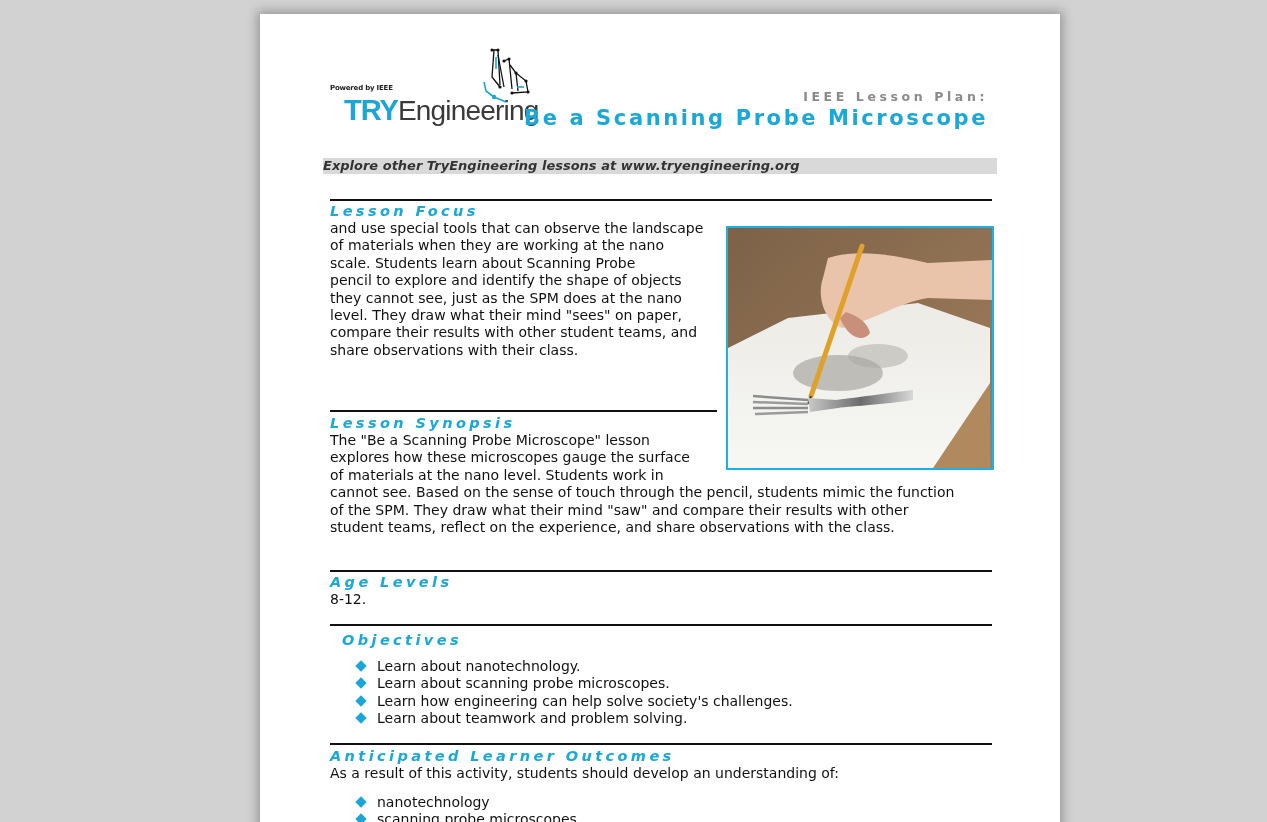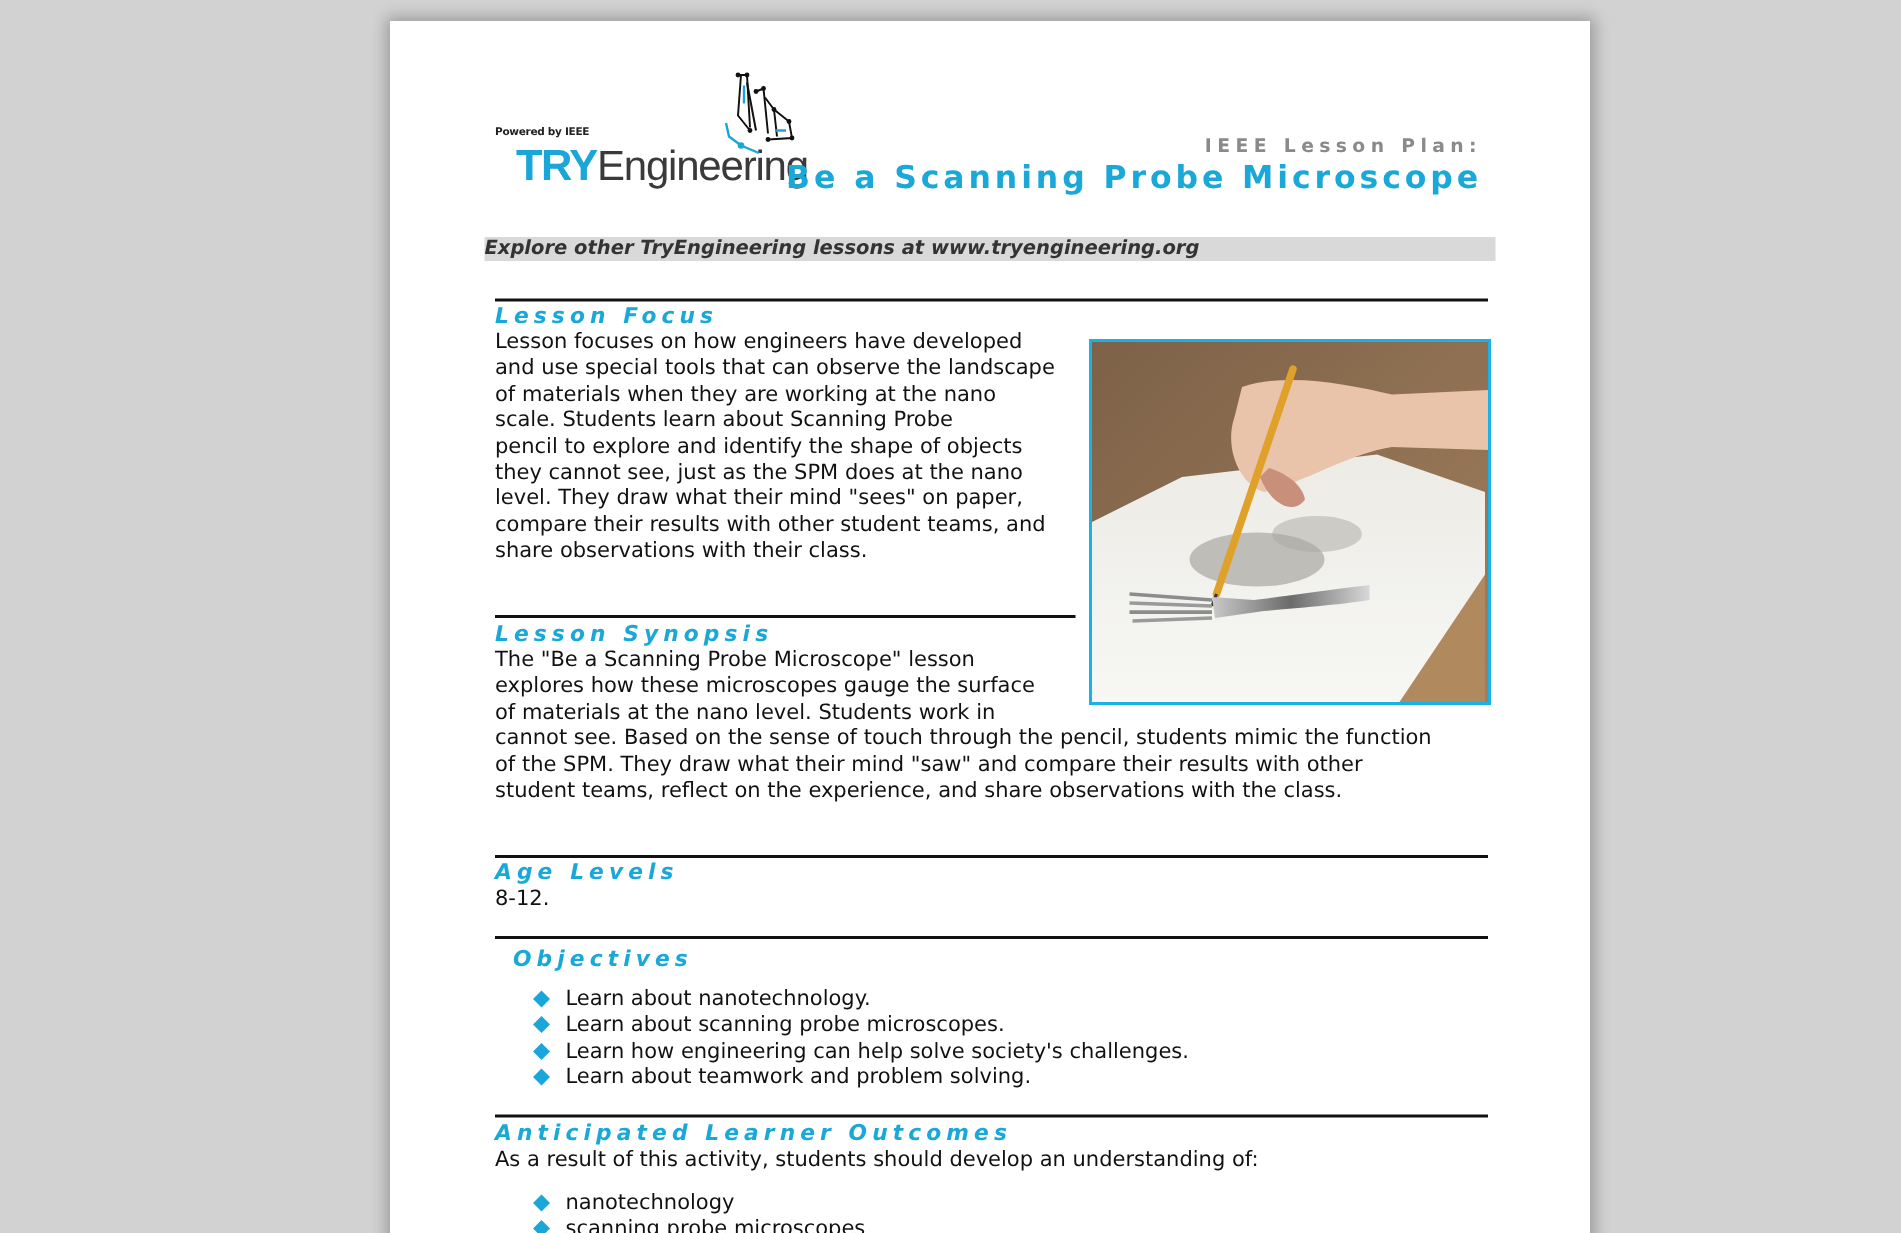--- a/index.html
+++ b/index.html
@@ -81,21 +81,20 @@
   </svg>
 
   <div class="abs kicker">IEEE Lesson Plan:</div>
   <div class="abs title">Be a Scanning Probe Microscope</div>
 
   <div class="abs explore-bar">Explore other TryEngineering lessons at www.tryengineering.org</div>
 
   <div class="abs rule" style="left:70px; top:185px; width:662px;"></div>
   <div class="abs sect-h" style="left:70px; top:189px;">Lesson Focus</div>
   <div class="abs body-text" style="left:70px; top:206px; width:395px;">
-    <div>Lesson focuses on how engineers have developed</div>
     <div>and use special tools that can observe the landscape</div>
     <div>of materials when they are working at the nano</div>
     <div>scale.  Students learn about Scanning Probe</div>
     <div>pencil to explore and identify the shape of objects</div>
     <div>they cannot see, just as the SPM does at the nano</div>
     <div>level.  They draw what their mind "sees" on paper,</div>
     <div>compare their results with other student teams, and</div>
     <div>share observations with their class.</div>
   </div>
 

